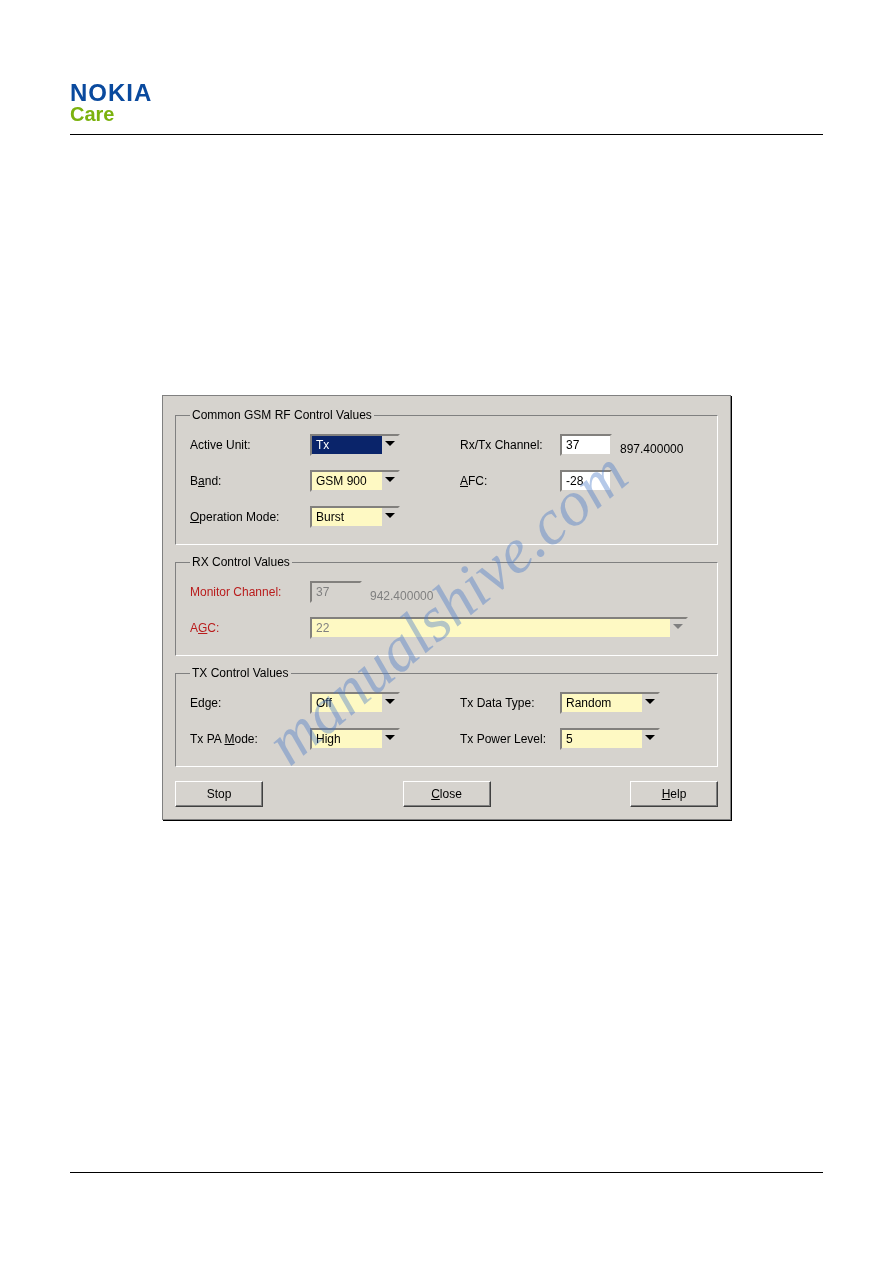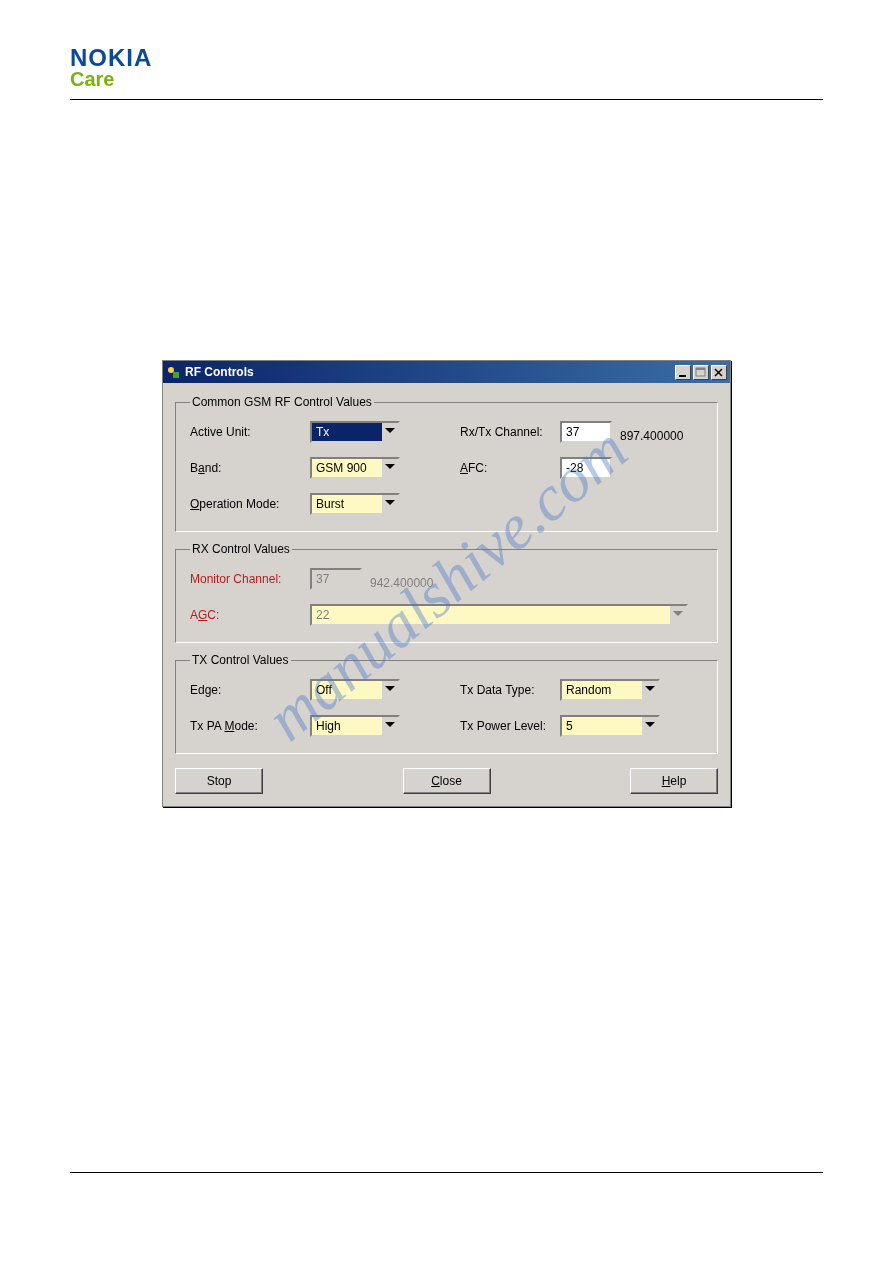--- a/index.html
+++ b/index.html
@@ -1,16 +1,16 @@
 <!DOCTYPE html>
 <html><head>
 <meta charset="utf-8">
 <style>
   body{margin:0;padding:0;background:#fff;font-family:Tahoma,Arial,sans-serif;font-size:12px;color:#000;width:893px}
-  .page{padding:44px 70px 40px 70px;box-sizing:border-box;min-height:1263px;position:relative}
+  .page{padding:79px 70px 40px 70px;box-sizing:border-box;min-height:1263px;position:relative}
   .hdr-rule{border-top:1.5px solid #000;margin-top:8px}
   .ftr-rule{border-top:1.5px solid #000;position:absolute;left:70px;right:70px;bottom:90px}
   .logo-nokia{font-family:Arial,Helvetica,sans-serif;font-weight:900;font-size:24px;color:#0a4a9e;letter-spacing:1px}
   .logo-care{font-family:Arial,Helvetica,sans-serif;font-weight:900;font-size:20px;color:#7bb20e;margin-top:-4px}
   .screenshot{width:567px;margin:260px auto 0 auto;border:1px solid #808080;box-shadow:1px 1px 0 #000;background:#d6d3ce;position:relative}
   .titlebar{height:22px;background:linear-gradient(to right,#0a246a,#3a6ea5);color:#fff;display:flex;align-items:center;padding:0 3px;font-weight:bold;font-size:12px}
   .titlebar .ticon{width:15px;height:15px;margin-right:4px;display:inline-block}
   .titlebar .ttext{flex:1}
   .winbtns{display:flex;gap:2px}
   .winbtn{width:16px;height:15px;background:#d6d3ce;border:1px solid #fff;border-right-color:#404040;border-bottom-color:#404040;box-sizing:border-box;position:relative}
@@ -52,48 +52,20 @@
 <div class="page">
   <div>
     <div class="logo-nokia">NOKIA</div>
     <div class="logo-care">Care</div>
     <div class="hdr-rule"></div>
   </div>
 
   <div class="screenshot">
     <div class="watermark">manualshive.com</div>
 
-    <div class="titlebar">
-      <span class="ticon">
-        <svg width="15" height="15">
-            <circle cx="5" cy="5" r="3" fill="#ffd040"></circle>
-            <rect x="7" y="7" width="6" height="6" fill="#40a040"></rect>
-          </svg>
-      </span>
-      <span class="ttext">RF Controls</span>
-      <div class="winbtns">
-        <div class="winbtn">
-            <svg width="12" height="11">
-              <rect x="2" y="8" width="7" height="2" fill="#000"></rect>
-            </svg>
-          </div>
-        <div class="winbtn">
-            <svg width="12" height="11">
-              <rect x="1" y="1" width="9" height="8" fill="none" stroke="#808080" stroke-width="1"></rect>
-              <rect x="1" y="1" width="9" height="2" fill="#808080"></rect>
-            </svg>
-          </div>
-        <div class="winbtn">
-            <svg width="12" height="11">
-              <line x1="2" y1="2" x2="9" y2="9" stroke="#000" stroke-width="1.5"></line>
-              <line x1="9" y1="2" x2="2" y2="9" stroke="#000" stroke-width="1.5"></line>
-            </svg>
-          </div>
-      </div>
-    </div>
 
     <div class="client">
       <fieldset>
         <legend>Common GSM RF Control Values</legend>
 
         <div class="row">
           <div class="col-l"><span class="lbl">Active Unit:</span></div>
           <div class="col-c">
             <div class="combo selected w90">
               <input value="Tx" style="">

